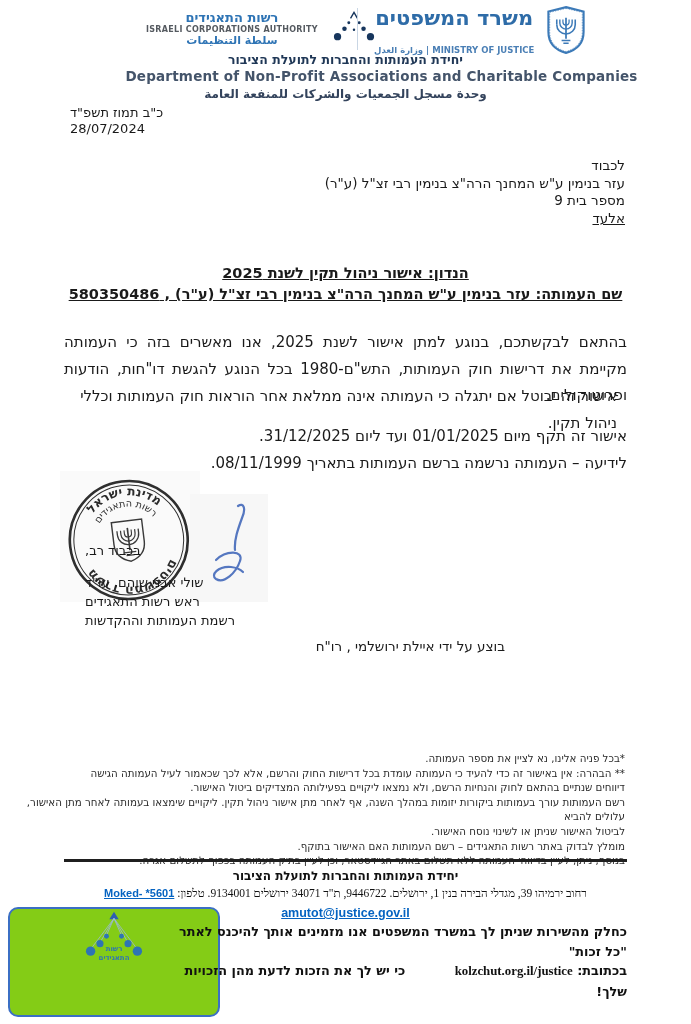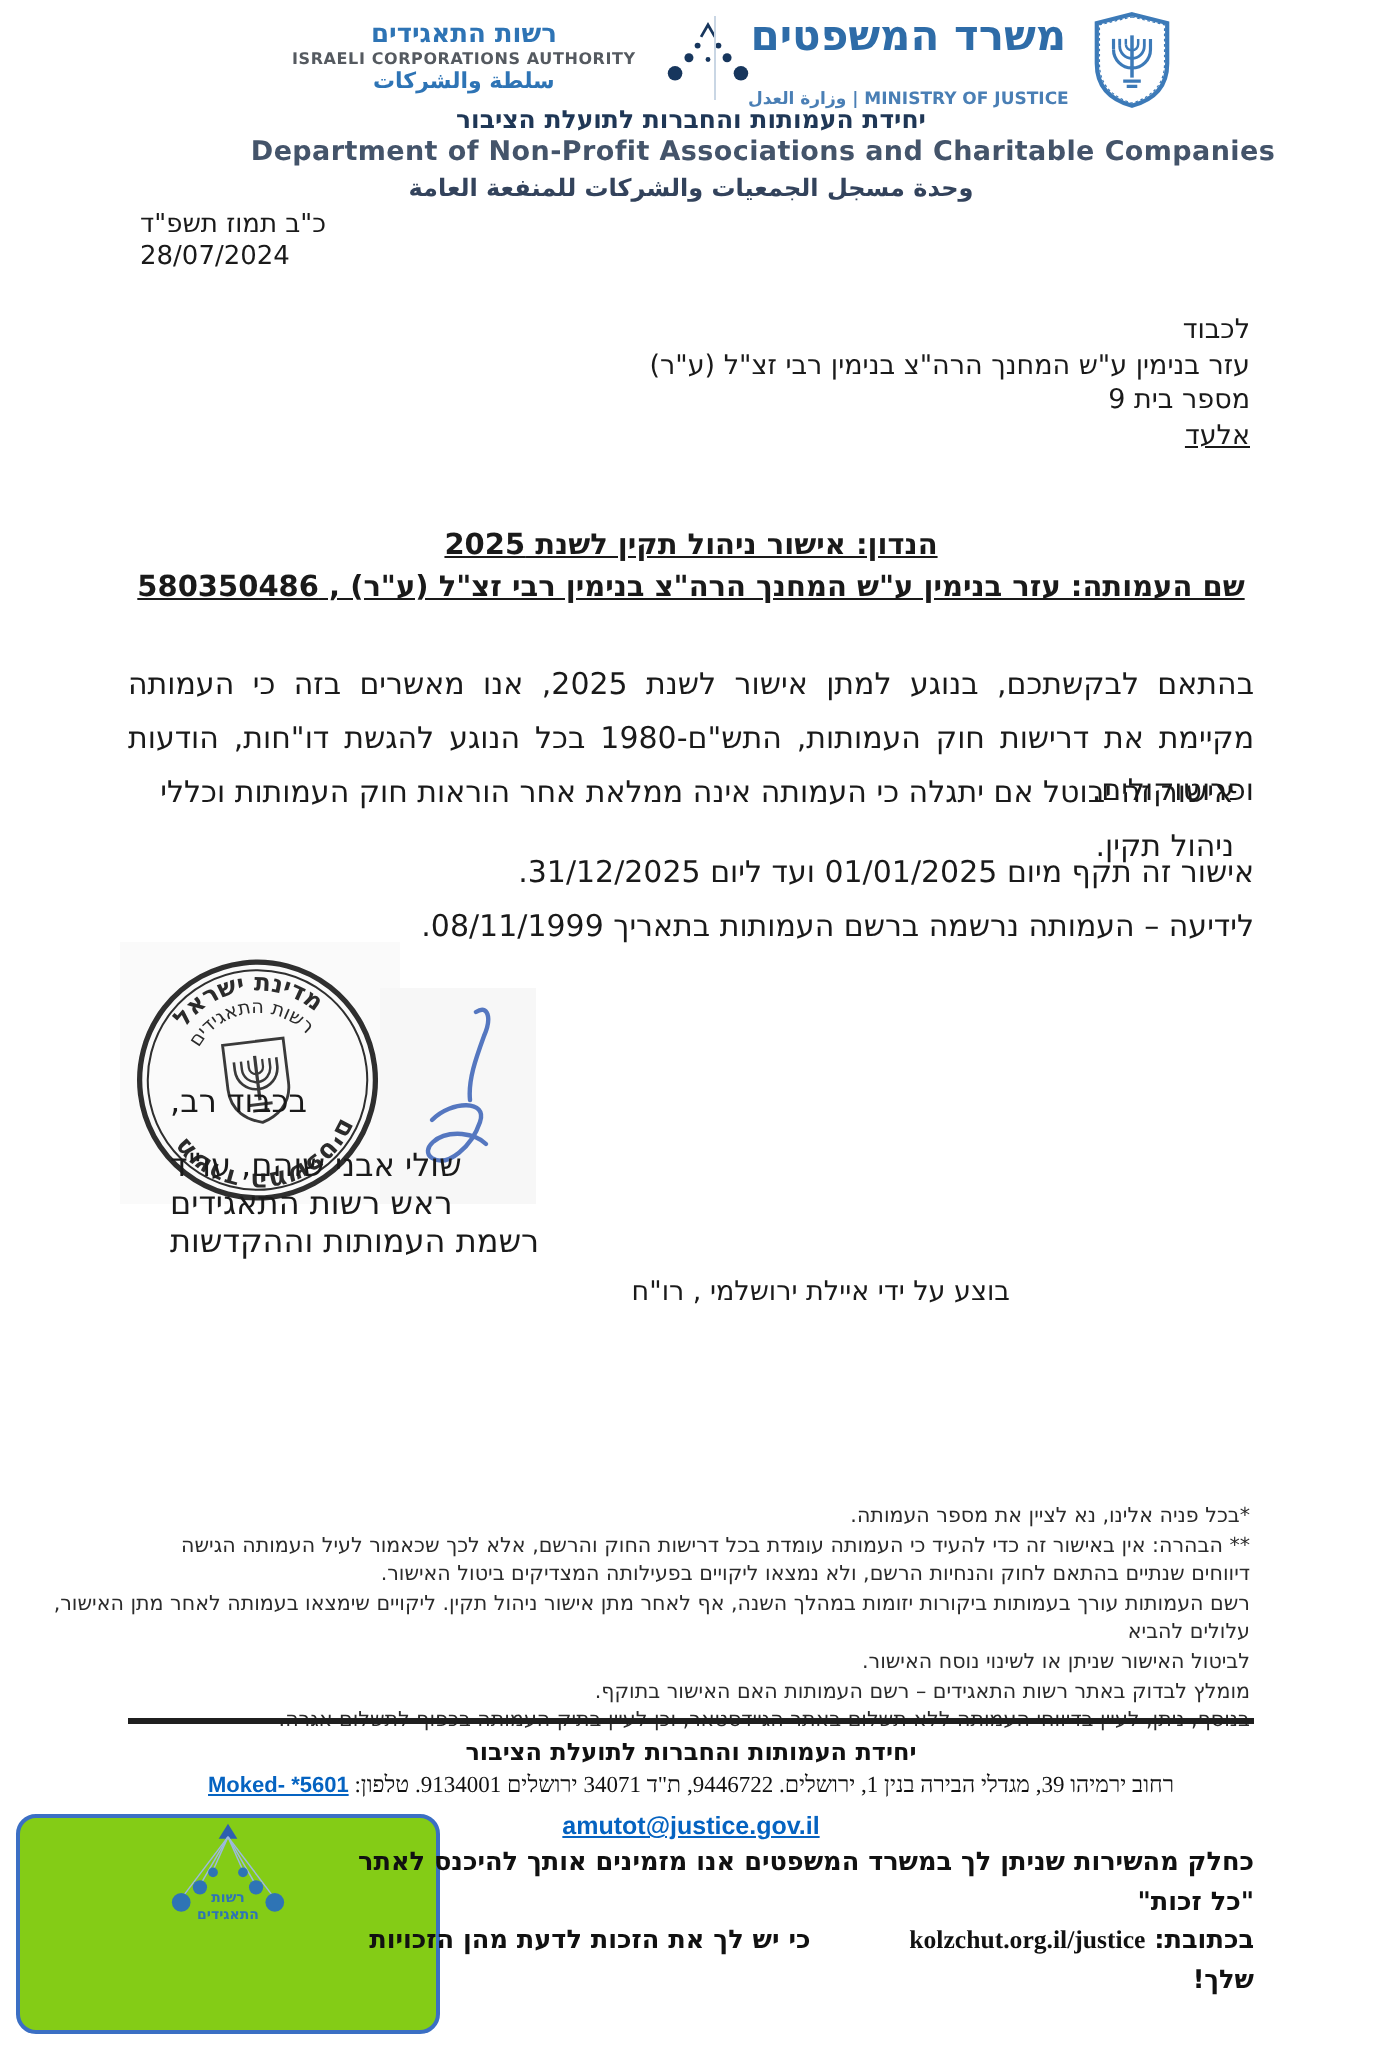--- a/index.html
+++ b/index.html
@@ -35,21 +35,21 @@
   
   .body-par{left:64px;right:64px;top:329px;direction:rtl;font-size:15px;line-height:26.5px;text-align:justify;}
   .body-line2{left:64px;right:74px;top:383px;direction:rtl;font-size:15px;line-height:26.5px;text-align:right;}
   .validity{left:64px;right:64px;top:423px;direction:rtl;font-size:15px;line-height:26.5px;text-align:right;}
 
   
   .stamp-bg{left:60px;top:471px;width:140px;height:131px;background:#fafafa;}
   .sig-bg{left:190px;top:494px;width:78px;height:108px;background:#f7f7f7;}
   .stamp{left:66px;top:477px;transform:rotate(-7deg);}
   .signature{left:198px;top:500px;}
-  .closing-block{right:356px;top:541px;width:250px;direction:rtl;text-align:left;font-size:16px;line-height:19px;}
+  .closing-block{right:356px;top:541px;width:250px;direction:rtl;text-align:left;font-size:13px;line-height:19px;}
   .closing-line{margin-bottom:13px;}
   .executed{right:186px;top:638px;direction:rtl;font-size:13.5px;}
 
   
   .footnotes{left:20px;right:66px;top:751px;direction:rtl;text-align:right;font-size:10.3px;line-height:14.6px;color:#2b2b2b;}
 
   
   .footer-rule{left:64px;right:64px;top:859px;height:3px;background:#1f1f1f;}
   .footer-unit{top:869px;left:0;width:100%;text-align:center;font-weight:bold;font-size:12px;direction:rtl;color:#111;}
   .footer-address{top:887px;left:0;width:100%;text-align:center;font-size:11.5px;direction:rtl;font-family:"Liberation Serif","DejaVu Sans",serif;color:#111;}
@@ -78,21 +78,21 @@
       <circle cx="36" cy="16" r="1.7" fill="#17365d"></circle>
       <circle cx="19" cy="23" r="2.6" fill="#17365d"></circle>
       <circle cx="41" cy="23" r="2.6" fill="#17365d"></circle>
       <circle cx="30" cy="24" r="1.4" fill="#17365d"></circle>
       <circle cx="11" cy="32" r="4.2" fill="#17365d"></circle>
       <circle cx="49" cy="32" r="4.2" fill="#17365d"></circle>
     </svg>
     <div class="corp-text">
       <div class="corp-he">רשות התאגידים</div>
       <div class="corp-en">ISRAELI CORPORATIONS AUTHORITY</div>
-      <div class="corp-ar">سلطة والشركات</div>
+      <div class="corp-ar">سلطة التنظيمات</div>
     </div>
   </div>
 
   <div class="abs hdr-divider"></div>
 
   <div class="abs min-group">
     <svg width="44" height="50" viewBox="0 0 50 56">
       <path d="M25,2 L45,7 L45,30 C45,44 36,51 25,54 C14,51 5,44 5,30 L5,7 Z" fill="none" stroke="#3c7ab8" stroke-width="2.4"></path>
       <path d="M25,3.5 L43.5,8 L43.5,30 C43.5,43 35,49.5 25,52.5 C15,49.5 6.5,43 6.5,30 L6.5,8 Z" fill="none" stroke="#3c7ab8" stroke-width="0.7" stroke-dasharray="1.5,1.5"></path>
       <path d="M25,14 L25,38" stroke="#3c7ab8" stroke-width="2" fill="none"></path>

